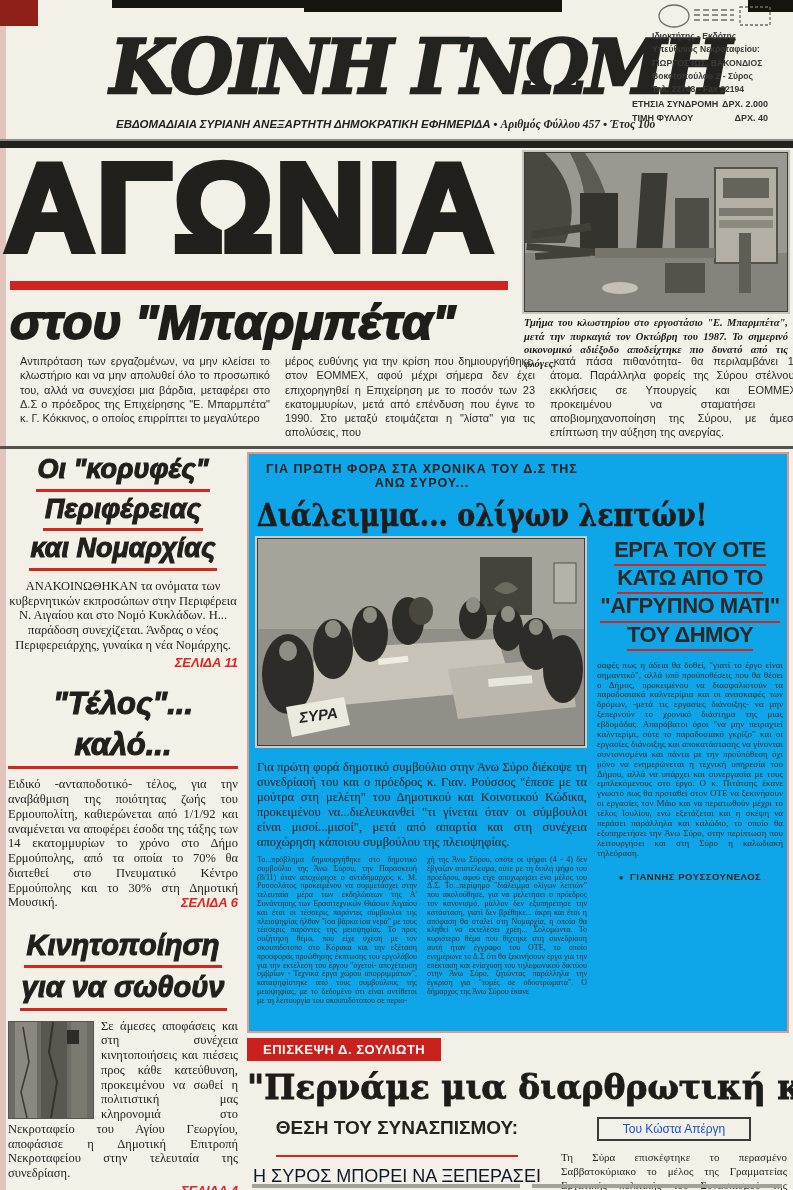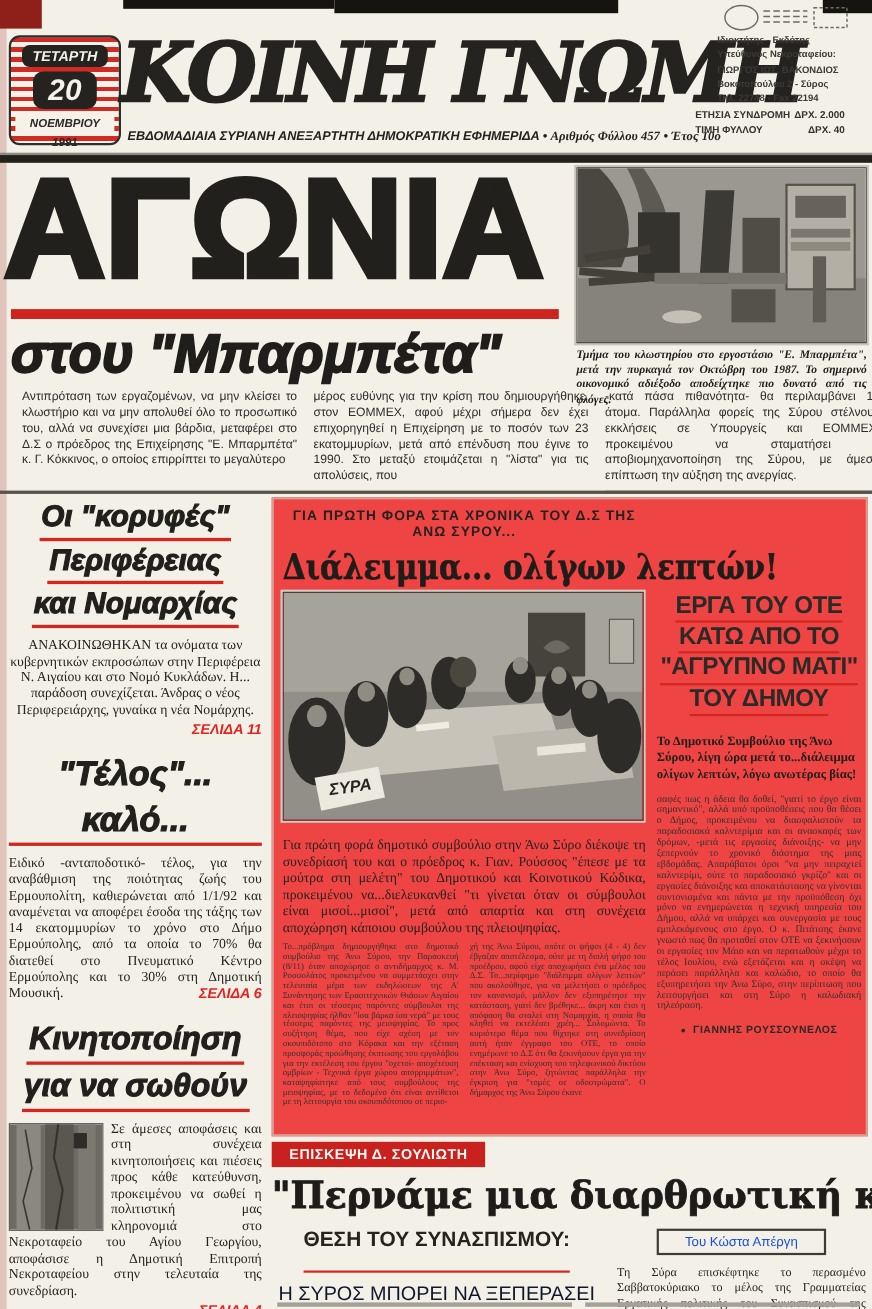--- a/index.html
+++ b/index.html
@@ -55,21 +55,21 @@
   .sb-head .hl{display:inline-block;padding:0 2px 1px;border-bottom:3px solid #d2261f;}
   .sb-body{font-family:"Liberation Serif",serif;font-size:12.5px;line-height:1.18;color:#242320;margin-top:8px;}
   .sb-ref{text-align:right;margin-top:2px;}
   .sb-photo{float:left;width:84px;height:96px;margin:2px 7px 2px 0;border:1px solid #555;}
   .s1 .sb-head{font-size:27px;}
   .s2 .sb-head{font-size:31px;}
   .s3 .sb-head{font-size:29px;}
 
   
   .feature{position:absolute;left:247px;top:452px;width:542px;height:581px;border:2px solid #da9b90;
-    background:#ef4444;box-sizing:border-box;overflow:hidden;padding:6px 8px;}
+    background:#0ea5e9;box-sizing:border-box;overflow:hidden;padding:6px 8px;}
   .f-kicker{width:330px;text-align:center;font-weight:bold;font-size:12.5px;letter-spacing:1px;color:#23221e;margin-top:2px;}
   .f-headline{width:330px;font-family:"DejaVu Serif",serif;font-weight:bold;font-size:32px;white-space:nowrap;
     transform:scaleX(.84);transform-origin:left;color:#1e1d1a;margin:6px 0 8px;-webkit-text-stroke:.6px #1e1d1a;}
   .f-left{position:absolute;left:8px;top:84px;width:330px;}
   .f-photo{width:326px;height:206px;border:1px solid #403e39;box-shadow:0 0 0 2px #cfcbc2;}
   .f-intro{font-family:"Liberation Serif",serif;font-size:12.5px;line-height:1.2;text-align:justify;color:#23221f;margin-top:10px;}
   .f-cols{display:flex;gap:10px;margin-top:6px;}
   .f-cols .fc{width:160px;font-family:"Liberation Serif",serif;font-size:8px;line-height:1.1;text-align:justify;color:#33312d;}
   .f-right{position:absolute;left:348px;top:84px;width:186px;}
   .f-ote{text-align:center;font-weight:bold;font-size:22px;letter-spacing:-.5px;color:#2b2a26;line-height:1.1;margin-bottom:10px;}
@@ -98,25 +98,20 @@
 <body>
 
 <div class="page">
 
   <div class="scan-left-edge"></div>
   <div class="scan-corner-left"></div>
   <div class="scan-strip" style="left:112px;top:0;width:192px;height:8px;"></div>
   <div class="scan-strip" style="left:304px;top:0;width:258px;height:12px;"></div>
   <div class="scan-strip" style="left:748px;top:0;width:45px;height:12px;"></div>
 
-  <div class="datebox">
-    <div class="pill day">ΤΕΤΑΡΤΗ</div>
-    <div class="pill num">20</div>
-    <div class="monthstrip">ΝΟΕΜΒΡΙΟΥ 1991</div>
-  </div>
 
   <div class="masthead">ΚΟΙΝΗ ΓΝΩΜΗ</div>
 
   <div class="tagline">
     <span>ΕΒΔΟΜΑΔΙΑΙΑ ΣΥΡΙΑΝΗ ΑΝΕΞΑΡΤΗΤΗ ΔΗΜΟΚΡΑΤΙΚΗ ΕΦΗΜΕΡΙΔΑ</span>
     <span>•</span>
     <span class="ser">Αριθμός Φύλλου 457</span>
     <span>•</span>
     <span class="ser">Έτος 10ο</span>
   </div>
@@ -275,21 +270,20 @@
       </div>
     </div>
 
     <div class="f-right">
       <div class="f-ote">
         <span class="hl">ΕΡΓΑ ΤΟΥ ΟΤΕ</span><br>
         <span class="hl">ΚΑΤΩ ΑΠΟ ΤΟ</span><br>
         <span class="hl">"ΑΓΡΥΠΝΟ ΜΑΤΙ"</span><br>
         <span class="hl">ΤΟΥ ΔΗΜΟΥ</span>
       </div>
-      <div class="f-caption">Το Δημοτικό Συμβούλιο της Άνω Σύρου, λίγη ώρα μετά το...διάλειμμα ολίγων λεπτών, λόγω ανωτέρας βίας!</div>
       <div class="f-body">σαφές πως η άδεια θα δοθεί, "γιατί το έργο είναι σημαντικό", αλλά υπό προϋποθέσεις που θα θέσει ο Δήμος, προκειμένου να διασφαλιστούν τα παραδοσιακά καλντερίμια και οι ανασκαφές των δρόμων, -μετά τις εργασίες διάνοιξης- να μην ξεπερνούν το χρονικό διάστημα της μιας εβδομάδας. Απαράβατοι όροι "να μην πειραχτεί καλντερίμι, ούτε το παραδοσιακό γκρίζο" και οι εργασίες διάνοιξης και αποκατάστασης να γίνονται συντονισμένα και πάντα με την προϋπόθεση όχι μόνο να ενημερώνεται η τεχνική υπηρεσία του Δήμου, αλλά να υπάρχει και συνεργασία με τους εμπλεκόμενους στο έργο. Ο κ. Πιτάτσης έκανε γνωστό πως θα προταθεί στον ΟΤΕ να ξεκινήσουν οι εργασίες τον Μάιο και να περατωθούν μέχρι το τέλος Ιουλίου, ενώ εξετάζεται και η σκέψη να περάσει παράλληλα και καλώδιο, το οποίο θα εξυπηρετήσει την Άνω Σύρο, στην περίπτωση που λειτουργήσει και στη Σύρο η καλωδιακή τηλεόραση.</div>
       <div class="f-byline">
         <span class="bullet"></span><span>ΓΙΑΝΝΗΣ ΡΟΥΣΣΟΥΝΕΛΟΣ</span>
       </div>
     </div>
   </div>
 
   <div class="bottom">
     <div class="b-tag">ΕΠΙΣΚΕΨΗ Δ. ΣΟΥΛΙΩΤΗ</div>
     <div class="b-headline">"Περνάμε μια διαρθρωτική κρίση"</div>

